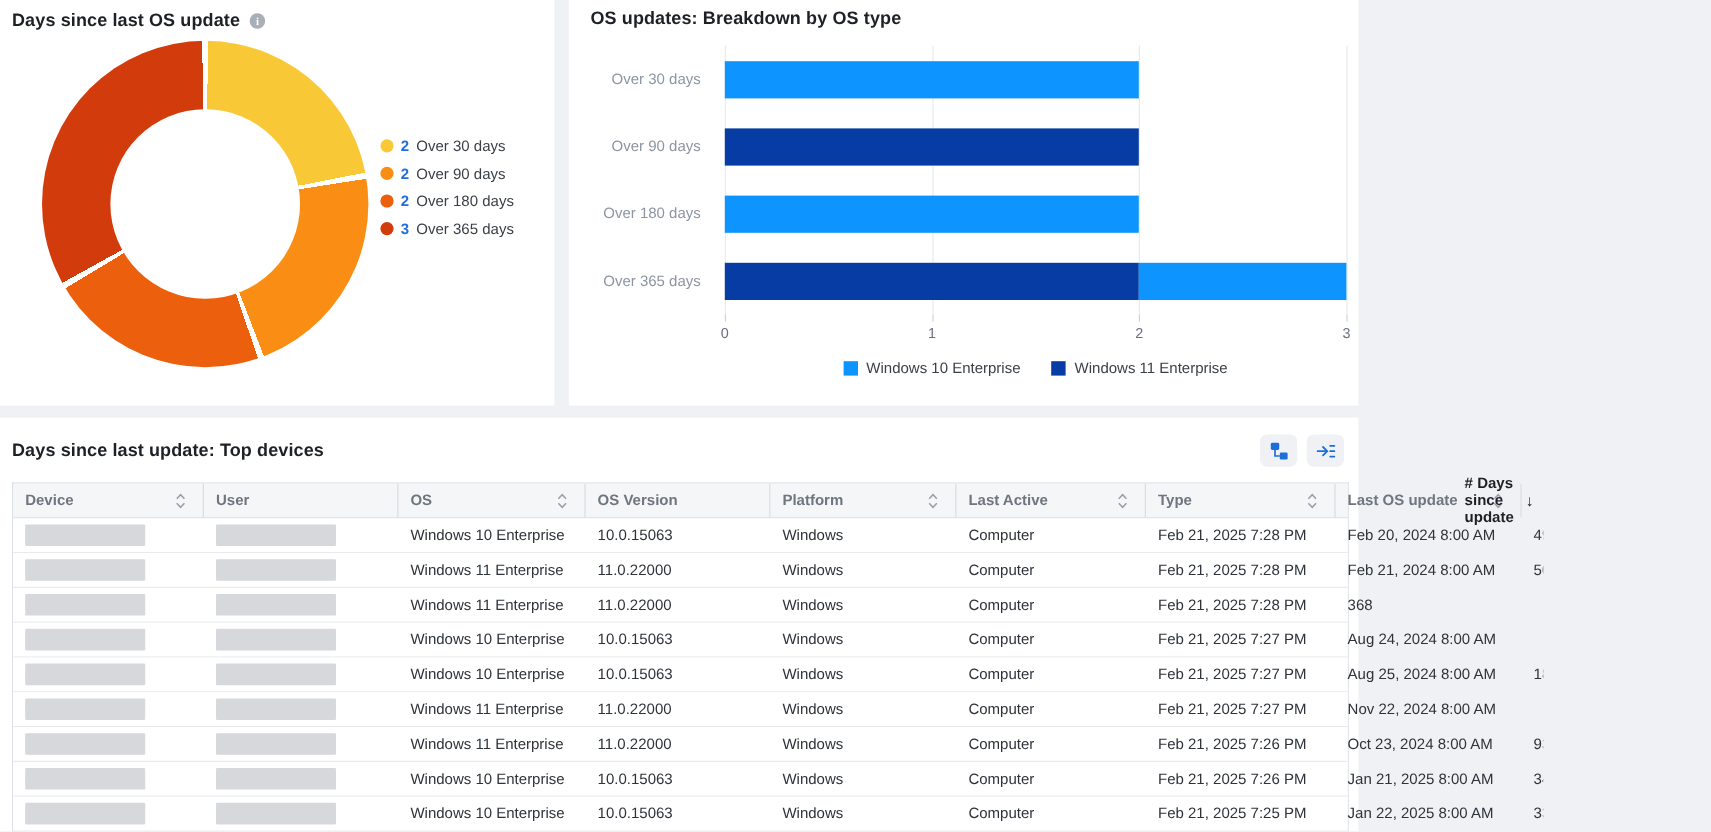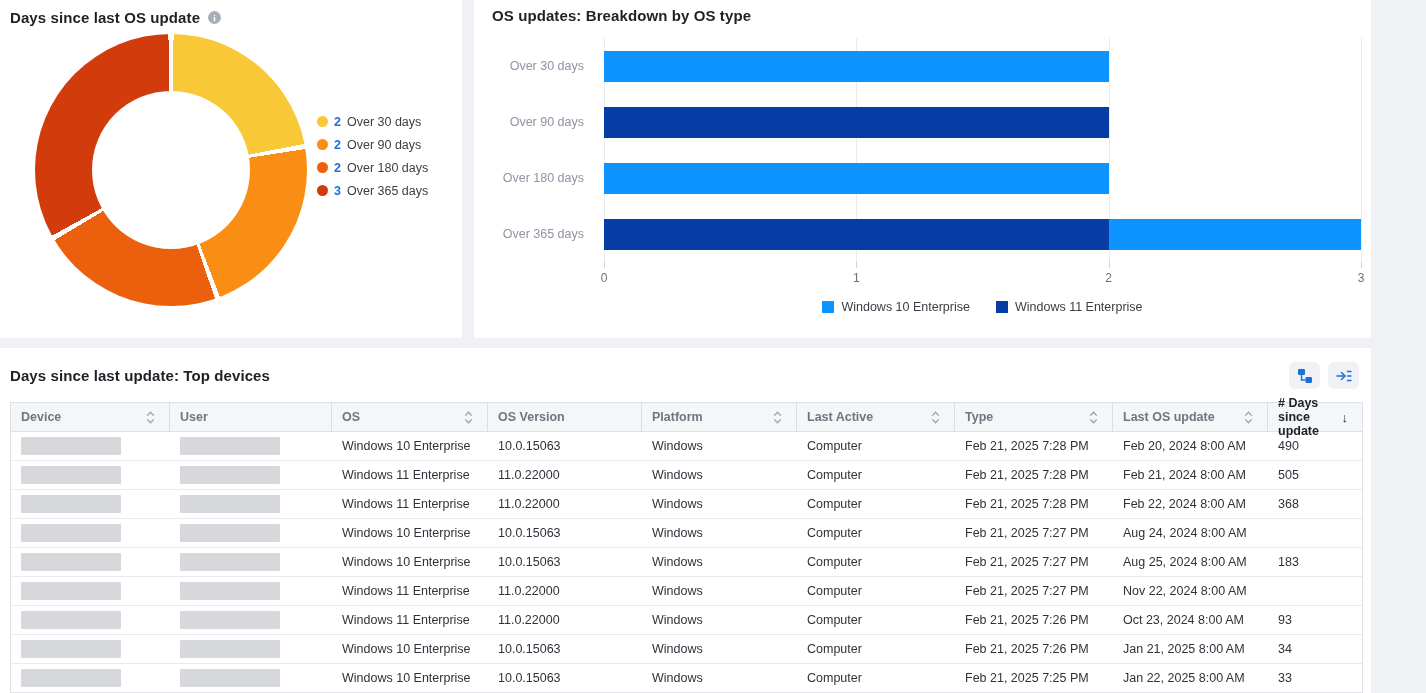--- a/index.html
+++ b/index.html
@@ -2,21 +2,21 @@
 <html><head>
 <meta charset="utf-8">
 <style>
   html,body{margin:0;padding:0;}
   body{
     width:1426px;height:693px;overflow:hidden;
     background:#EFF1F4;
     font-family:"Liberation Sans","DejaVu Sans",sans-serif;
     color:#2E333A;
   }
-  .page{width:1371px;height:693px;display:flex;flex-direction:column;gap:10px;}
+  .page{width:1132px;height:693px;display:flex;flex-direction:column;gap:10px;}
   .card{background:#fff;box-sizing:border-box;}
   .top-row{display:flex;gap:12px;height:338px;}
   h2.card-title{margin:0;font-size:15px;font-weight:700;color:#1D2126;letter-spacing:.1px;}
 
   
   .donut-card{width:462px;padding:9px 10px 0 10px;flex:none;}
   .card-title-row{display:flex;align-items:center;gap:8px;}
   .info-dot{
     width:13px;height:13px;border-radius:50%;background:#A9AFB8;color:#fff;
     font-size:9px;font-weight:700;display:inline-flex;align-items:center;justify-content:center;
@@ -61,21 +61,21 @@
   .toolbar{display:flex;gap:8px;}
   .tbtn{width:31px;height:27px;border:none;border-radius:6px;background:#EFF1F4;
     display:flex;align-items:center;justify-content:center;cursor:pointer;padding:0;}
 
   .table{margin-top:13px;border:1px solid #DDE0E4;border-bottom:1px solid #E3E5E9;}
   .trow{display:grid;grid-template-columns:159px 162px 156px 154px 155px 158px 158px 155px minmax(0,1fr);}
   .thead{background:#F5F6F8;border-bottom:1px solid #DDE0E4;}
   .hcell{height:28px;display:flex;align-items:center;justify-content:space-between;
     padding:0 14px 0 10px;border-right:1px solid #DADDE1;
     font-size:12.5px;font-weight:700;color:#6F7680;cursor:pointer;}
-  .hcell:last-child{border-right:none;justify-content:space-between;gap:10px;}
+  .hcell:last-child{border-right:none;justify-content:flex-end;gap:10px;}
   .hcell.sorted{color:#1D2127;}
   .hcell .arrow{font-size:13px;color:#23272E;font-weight:700;}
   .tbody .trow{border-bottom:1px solid #E8EAED;background:#fff;}
   .tbody .trow:last-child{border-bottom:none;}
   .cell{height:28px;display:flex;align-items:center;padding:0 8px 0 10px;
     font-size:12.5px;color:#2E333A;white-space:nowrap;overflow:hidden;}
   .ph{width:100px;height:18px;background:#D6D8DB;border-radius:1px;}
 </style>
 </head>
 <body>
@@ -315,21 +315,20 @@
               <span class="ph"></span>
             </div>
             <div class="cell">
               <span class="ph"></span>
             </div>
             <div class="cell">Windows 11 Enterprise</div>
             <div class="cell">11.0.22000</div>
             <div class="cell">Windows</div>
             <div class="cell">Computer</div>
             <div class="cell">Feb 21, 2025 7:28 PM</div>
-            <div class="cell">Feb 22, 2024 8:00 AM</div>
             <div class="cell">368</div>
           </div>
           <div class="trow">
             <div class="cell">
               <span class="ph"></span>
             </div>
             <div class="cell">
               <span class="ph"></span>
             </div>
             <div class="cell">Windows 10 Enterprise</div>

